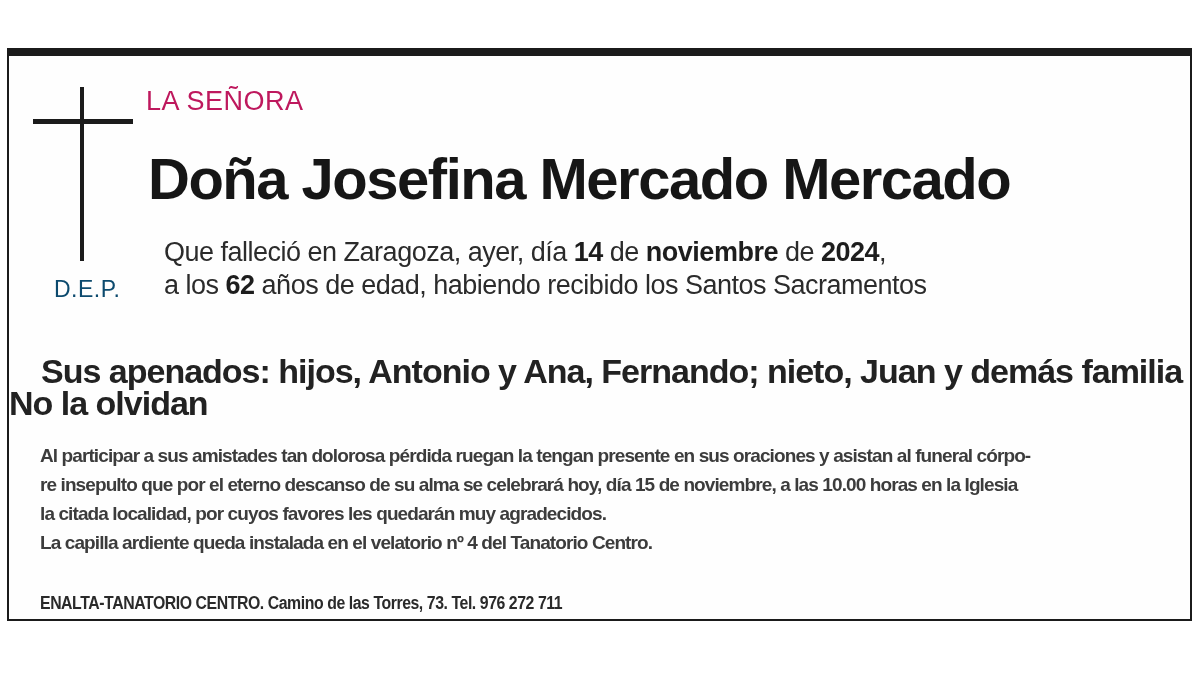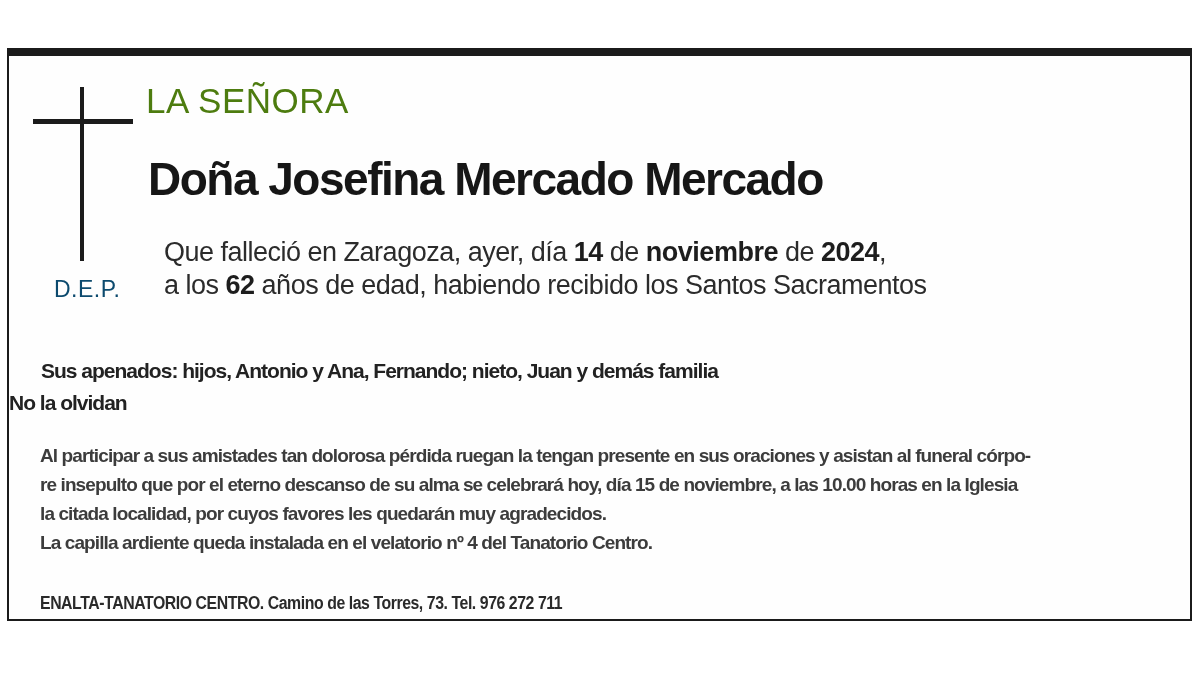--- a/index.html
+++ b/index.html
@@ -35,39 +35,39 @@
     position: absolute; left: 24px; top: 63px;
     width: 100px; height: 5px; background: #1b1b1b;
   }
   .dep {
     position: absolute; left: 30px; top: 220px;
     font-size: 23px; line-height: 26px;
     color: #0c4a6e; letter-spacing: 0.5px; margin-left: 15px;
   }
   .honorific {
     position: absolute; left: 137px; top: 30px;
-    font-size: 35px; line-height: 30px;
-    color: #4d7c0f; letter-spacing: 0.5px; font-weight: 400;
+    font-size: 27px; line-height: 30px;
+    color: #be185d; letter-spacing: 0.5px; font-weight: 400;
   }
   .deceased-name {
     position: absolute; left: 139px; top: 90px;
-    font-size: 46px; line-height: 66px;
+    font-size: 58px; line-height: 66px;
     font-weight: 700; color: #161616;
     letter-spacing: -1.5px; white-space: nowrap;
   }
   .death-notice {
     position: absolute; left: 155px; top: 180px;
     font-size: 27px; line-height: 33px;
     color: #2b2b2b; letter-spacing: -0.5px; white-space: nowrap;
   }
   .death-notice b { font-weight: 700; color: #1d1d1d; }
   .family-block {
     position: absolute; left: 0; top: 299px;
     width: 100%;
-    font-size: 21px; line-height: 32px;
+    font-size: 34px; line-height: 32px;
     font-weight: 700; color: #222222;
     letter-spacing: -1px;
   }
   .family-line1 { padding-left: 32px; white-space: nowrap; }
   .family-line2 { text-align: left; }
   .main-paragraph {
     position: absolute; left: 31px; top: 385px;
     width: 1130px;
     font-size: 19px; line-height: 29px;
     color: #3c3c3c; letter-spacing: -0.9px; font-weight: bold;

